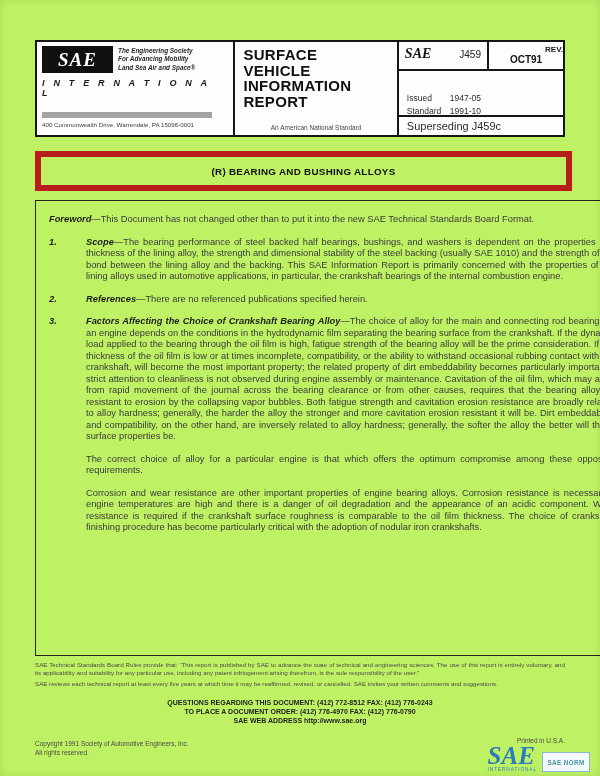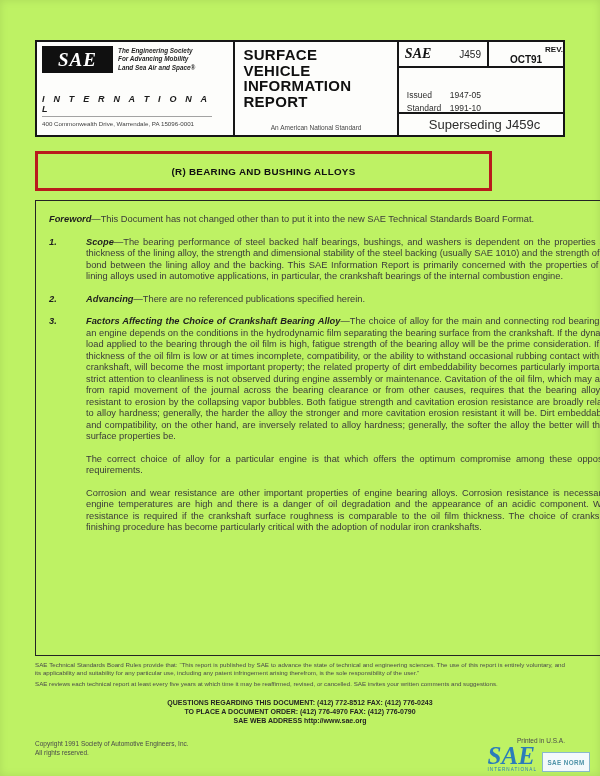--- a/index.html
+++ b/index.html
@@ -22,46 +22,46 @@
   .hdr-left { width:203px; border-right:2px solid #161616; padding:4px 5px; position:relative; }
   .logo-row { display:flex; }
   .sae-box {
     width:71px; height:27px; background:#101010; color:#fff; flex:none;
     display:flex; align-items:center; justify-content:center;
     font-family:"Liberation Serif", serif; font-style:italic; font-weight:bold;
     font-size:19px; letter-spacing:1px;
   }
   .tagline { margin-left:5px; padding-top:1px; font-size:6.4px; line-height:8.4px; font-weight:bold; font-style:italic; color:#262626; }
   .intl {
-    margin-top:21px; width:170px; font-size:9px; font-weight:bold; font-style:italic;
-    letter-spacing:3.2px; color:#1c1c1c; border-bottom:1px solid #a3a3a3; padding-bottom:2px;
+    margin-top:5px; width:170px; font-size:9px; font-weight:bold; font-style:italic;
+    letter-spacing:3.2px; color:#1c1c1c; border-bottom:6px solid #a3a3a3; padding-bottom:14px;
   }
   .addr { margin-top:3px; font-size:6.2px; color:#3e3e3e; }
 
   .hdr-mid { width:167px; border-right:2px solid #161616; padding:5px 8px; position:relative; }
   .doc-type { font-size:15px; font-weight:bold; line-height:15.6px; letter-spacing:0.3px; color:#101010; }
   .ans { position:absolute; bottom:4px; left:0; right:0; text-align:center; font-size:6.5px; color:#474747; }
 
   .hdr-right { flex:1; display:flex; flex-direction:column; }
   .hr-row1 { height:31px; border-bottom:2px solid #161616; display:flex; }
   .docnum { flex:1; padding:4px 6px; display:flex; align-items:flex-start; gap:4px; }
   .sae-it { font-family:"Liberation Serif", serif; font-style:italic; font-weight:bold; font-size:14px; color:#141414; }
   .docnum .num { font-size:10px; padding-top:3px; color:#222;margin-left:24px; }
   .rev-cell { width:76px; border-left:2px solid #161616; text-align:center; padding-top:3px; }
   .rev-label { font-size:8px; font-weight:bold; color:#141414;text-align:right; }
   .rev-value { font-size:10px; font-weight:bold; color:#141414; }
   .hr-row2 { height:38px; border-bottom:2px solid #161616; padding:22px 8px; font-size:8.5px; color:#2d2d2d; }
   .lv { display:flex; margin-bottom:3px; }
   .lbl { width:43px; flex:none; }
-  .hr-row3 { flex:1; padding:3px 8px; font-size:13px; color:#2d2d2d;margin-left:22px; }
+  .hr-row3 { flex:1; padding:3px 8px; font-size:11px; color:#2d2d2d; }
 
   
   .title-box {
-    position:absolute; left:35px; top:151px; width:457px; height:40px;
-    border:3px solid #b91c1c; display:flex; align-items:center; justify-content:center;
+    position:absolute; left:35px; top:151px; width:537px; height:40px;
+    border:6px solid #b91c1c; display:flex; align-items:center; justify-content:center;
     font-size:9.8px; font-weight:bold; letter-spacing:0.3px; color:#101010;
   }
 
   
   .body-box {
     position:absolute; left:35px; top:200px; width:594px; height:456px;
     border:1.5px solid #242424; padding:13px 13px 0 13px; overflow:hidden;
     font-size:9.3px; line-height:11.5px; text-align:justify; color:#3a3a3a;
   }
   .hang { padding-left:37px; text-indent:-37px; margin-bottom:11px; }
@@ -150,21 +150,21 @@
   <div class="body-box">
     <p class="hang"><span class="bi">Foreword</span><span>—This Document has not changed other than to put it into the new SAE Technical Standards Board Format.</span></p>
 
     <div class="sect">
       <span class="snum bi">1.</span>
       <span class="bi">Scope</span><span>—The bearing performance of steel backed half bearings, bushings, and washers is dependent on the properties and thickness of the lining alloy, the strength and dimensional stability of the steel backing (usually SAE 1010) and the strength of the bond between the lining alloy and the backing. This SAE Information Report is primarily concerned with the properties of the lining alloys used in automotive applications, in particular, the crankshaft bearings of the internal combustion engine.</span>
     </div>
 
     <div class="sect">
       <span class="snum bi">2.</span>
-      <span class="bi">Advancing</span><span>—There are no referenced publications specified herein.</span>
+      <span class="bi">References</span><span>—There are no referenced publications specified herein.</span>
     </div>
 
     <div class="sect">
       <span class="snum bi">3.</span>
       <span class="bi">Factors Affecting the Choice of Crankshaft Bearing Alloy</span><span>—The choice of alloy for the main and connecting rod bearings of an engine depends on the conditions in the hydrodynamic film separating the bearing surface from the crankshaft. If the dynamic load applied to the bearing through the oil film is high, fatigue strength of the bearing alloy will be the prime consideration. If the thickness of the oil film is low or at times incomplete, compatibility, or the ability to withstand occasional rubbing contact with the crankshaft, will become the most important property; the related property of dirt embeddability becomes particularly important if strict attention to cleanliness is not observed during engine assembly or maintenance. Cavitation of the oil film, which may arise from rapid movement of the journal across the bearing clearance or from other causes, requires that the bearing alloy be resistant to erosion by the collapsing vapor bubbles. Both fatigue strength and cavitation erosion resistance are broadly related to alloy hardness; generally, the harder the alloy the stronger and more cavitation erosion resistant it will be. Dirt embeddability and compatibility, on the other hand, are inversely related to alloy hardness; generally, the softer the alloy the better will these surface properties be.</span>
     </div>
 
     <p class="para">The correct choice of alloy for a particular engine is that which offers the optimum compromise among these opposing requirements.</p>
     <p class="para">Corrosion and wear resistance are other important properties of engine bearing alloys. Corrosion resistance is necessary if engine temperatures are high and there is a danger of oil degradation and the appearance of an acidic component. Wear resistance is required if the crankshaft surface roughness is comparable to the oil film thickness. The choice of crankshaft finishing procedure has become particularly critical with the adoption of nodular iron crankshafts.</p>
   </div>

